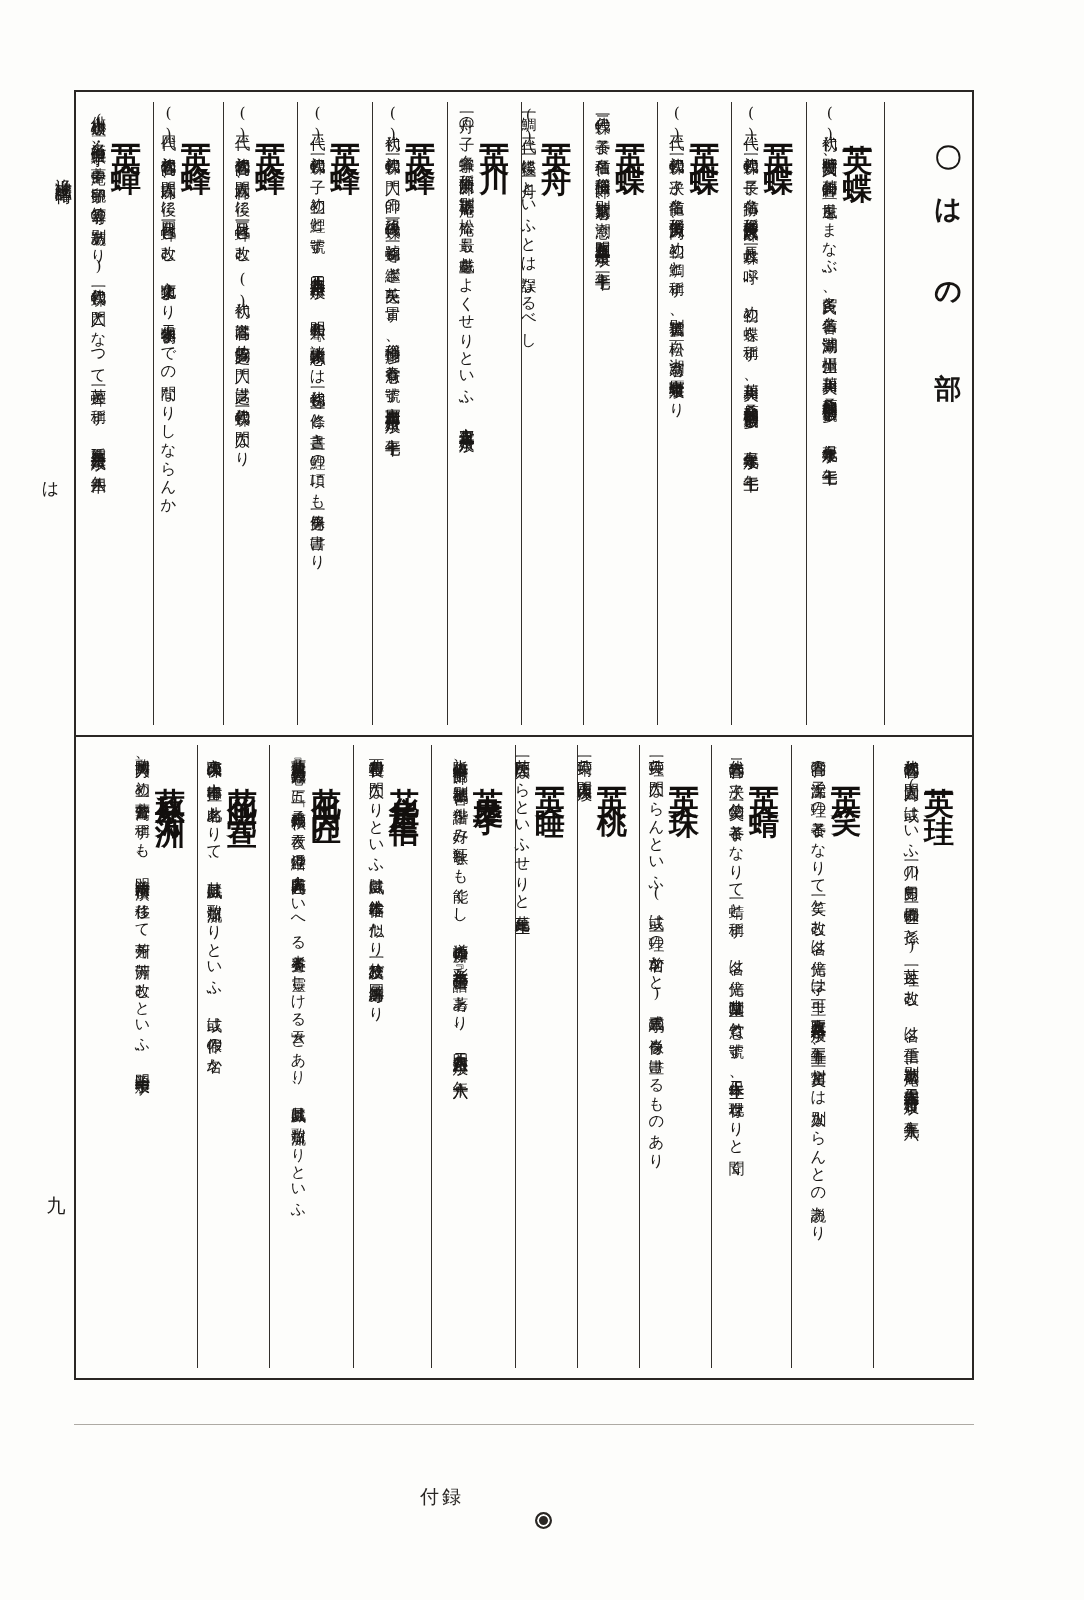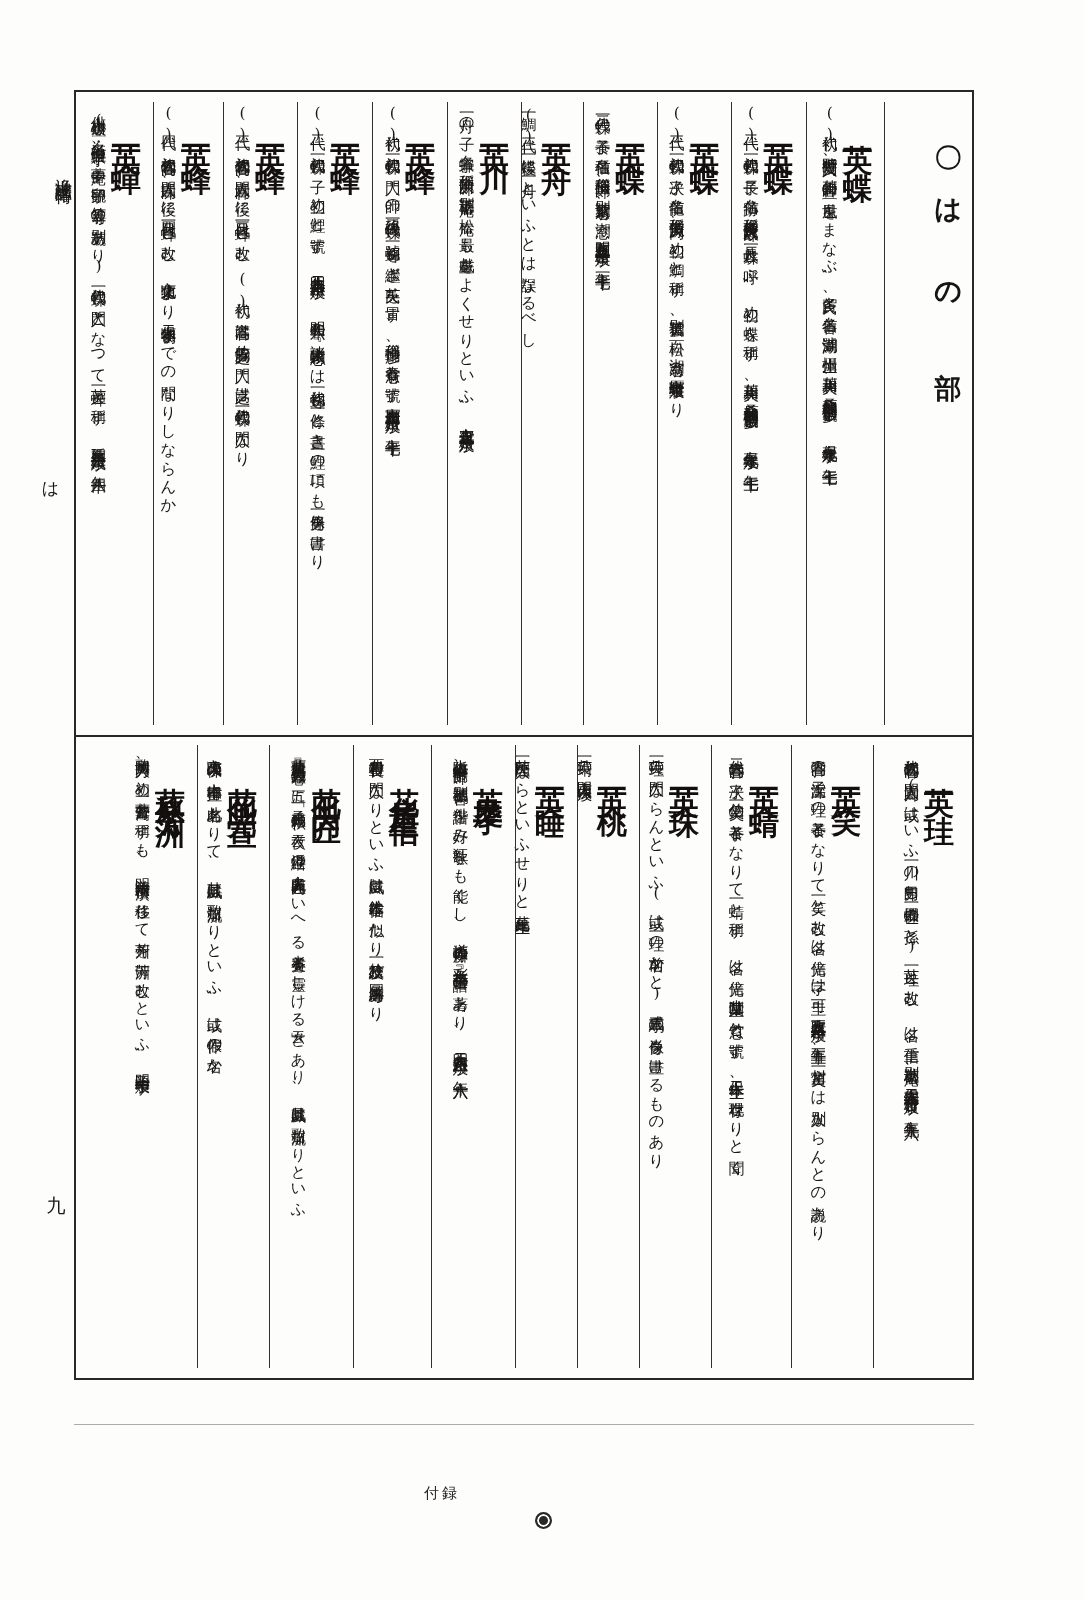--- a/index.html
+++ b/index.html
@@ -156,21 +156,21 @@
     top: 1424px;
     width: 900px;
     border-top: 1px solid #aeaaa4;
   }
   .foot-label {
     position: absolute;
     left: 0;
     top: 1484px;
     width: 884px;
     text-align: center;
-    font-size: 15px;
+    font-size: 19px;
     letter-spacing: 3px;
     color: #2a2724;
   }
   .foot-dot {
     position: absolute;
     left: 50%;
     top: 1512px;
     width: 13px;
     height: 13px;
     margin-left: -7px;

